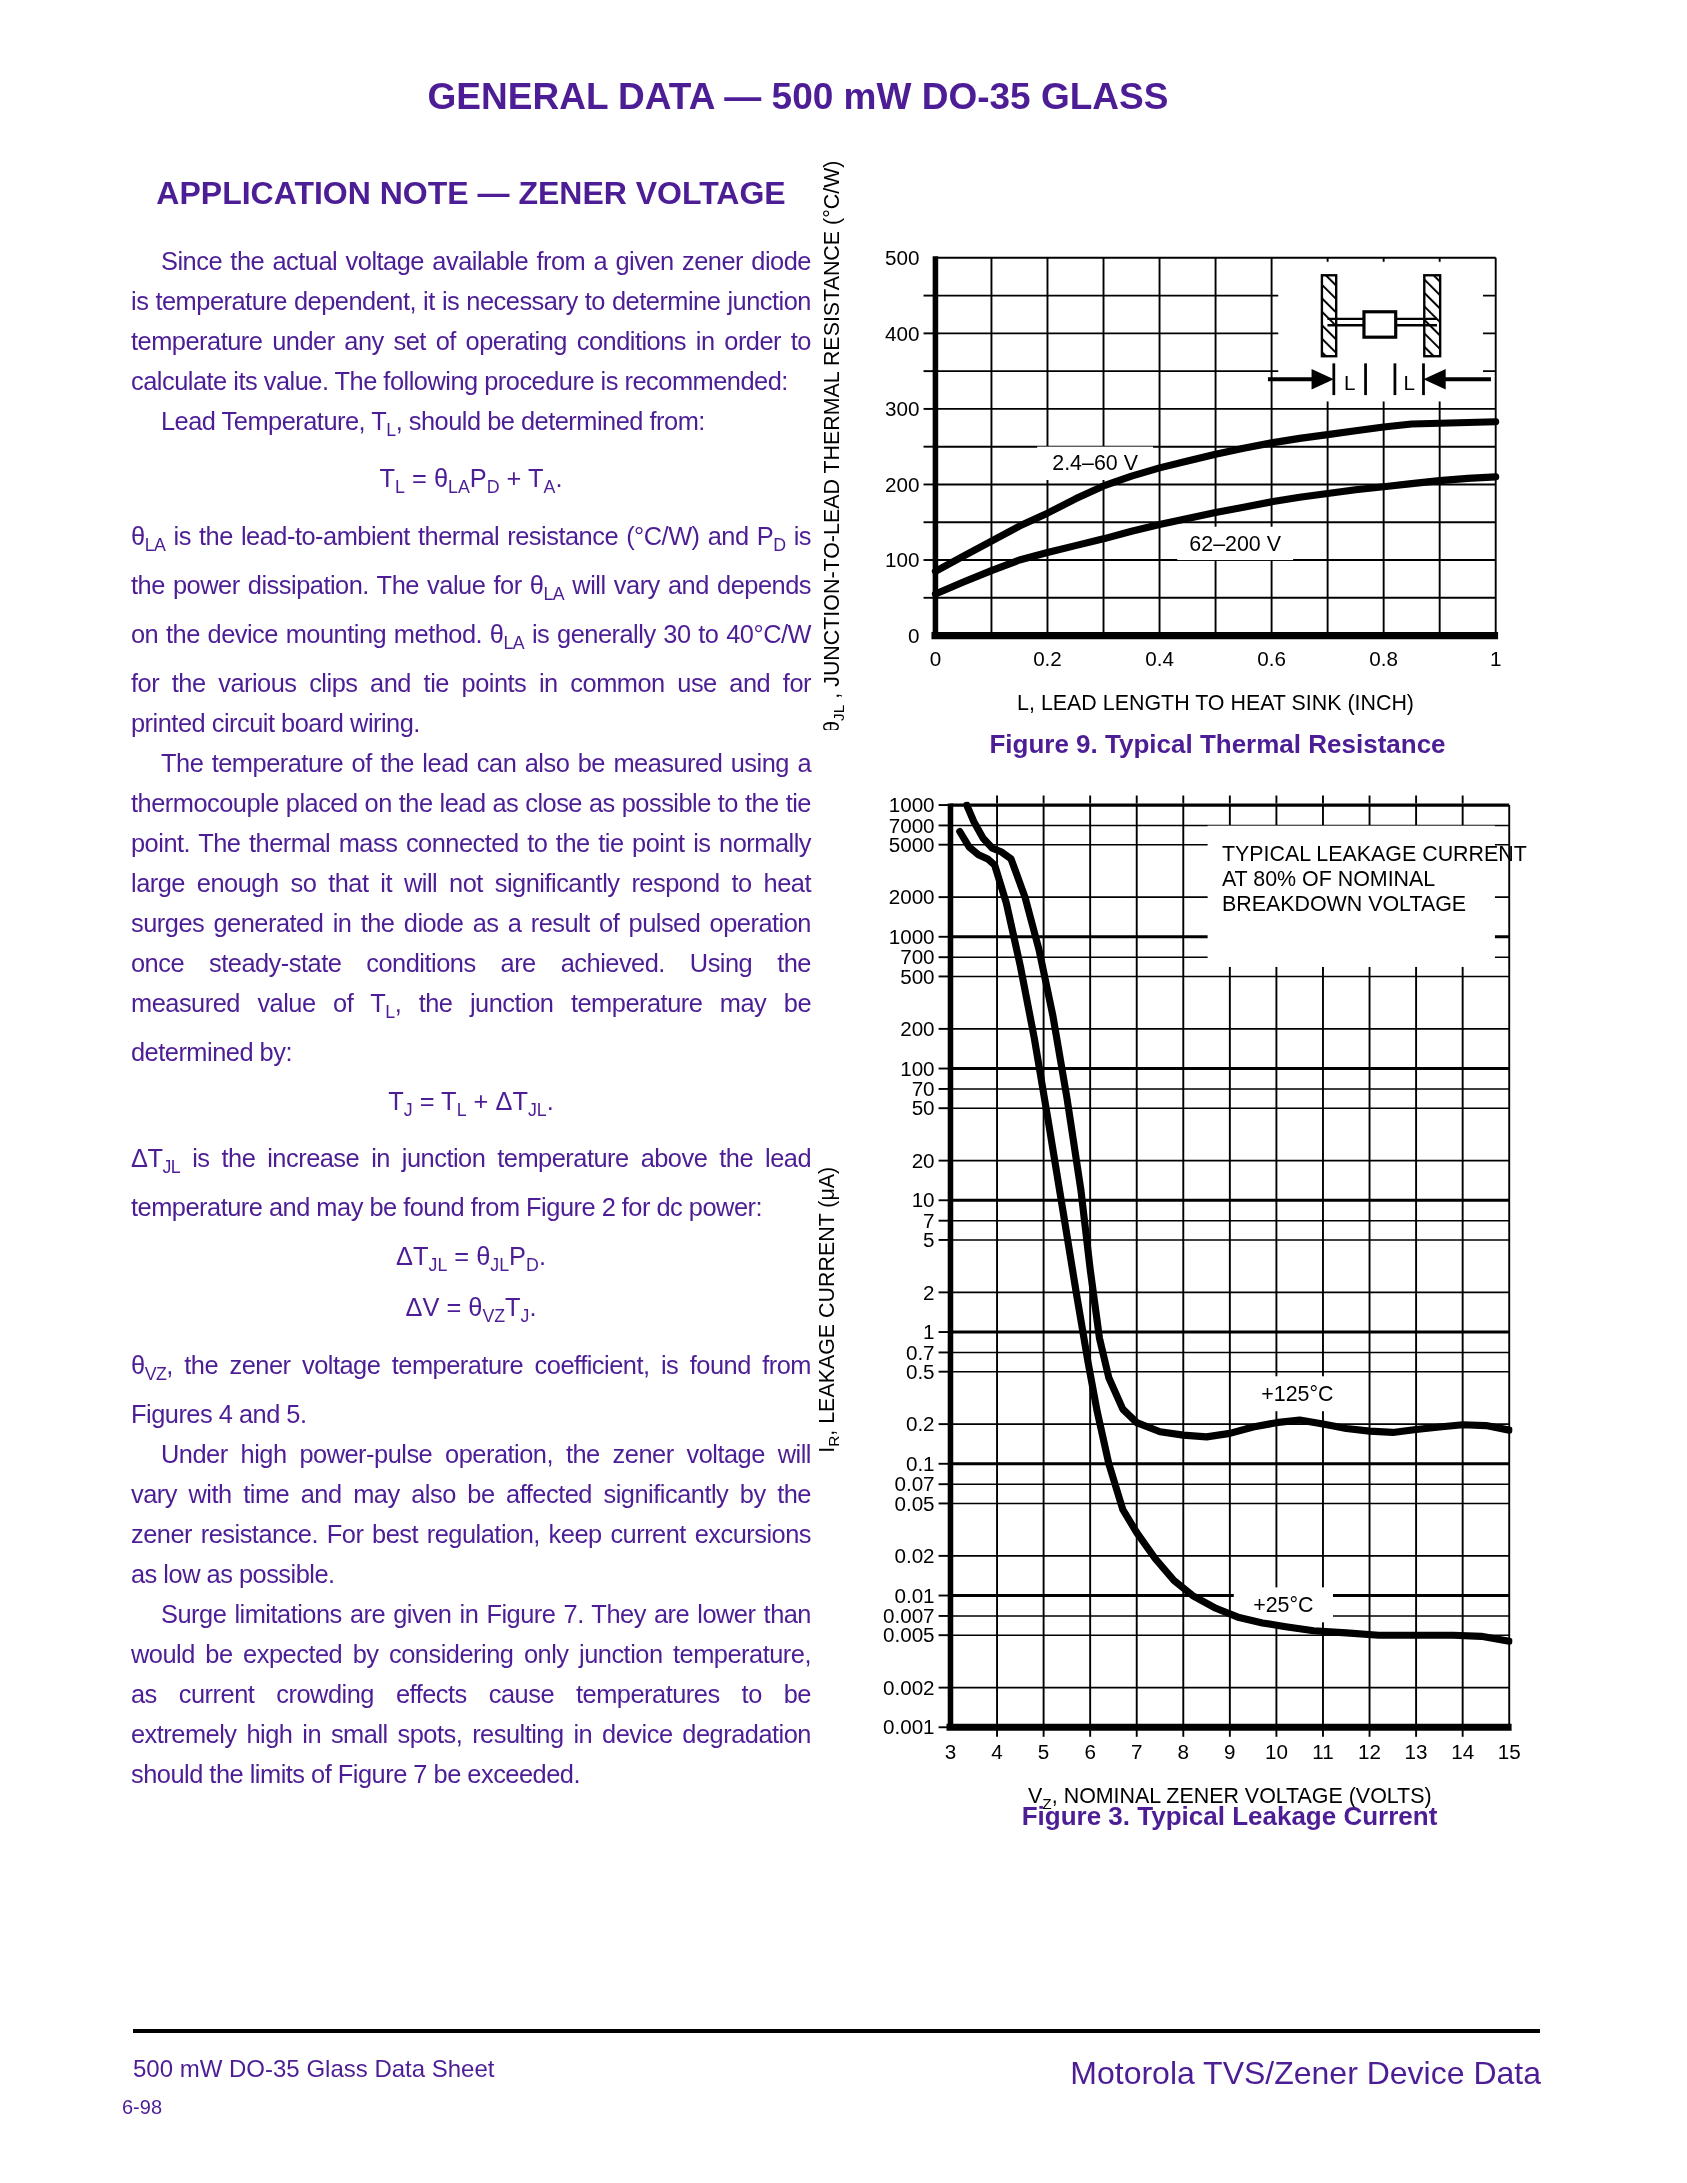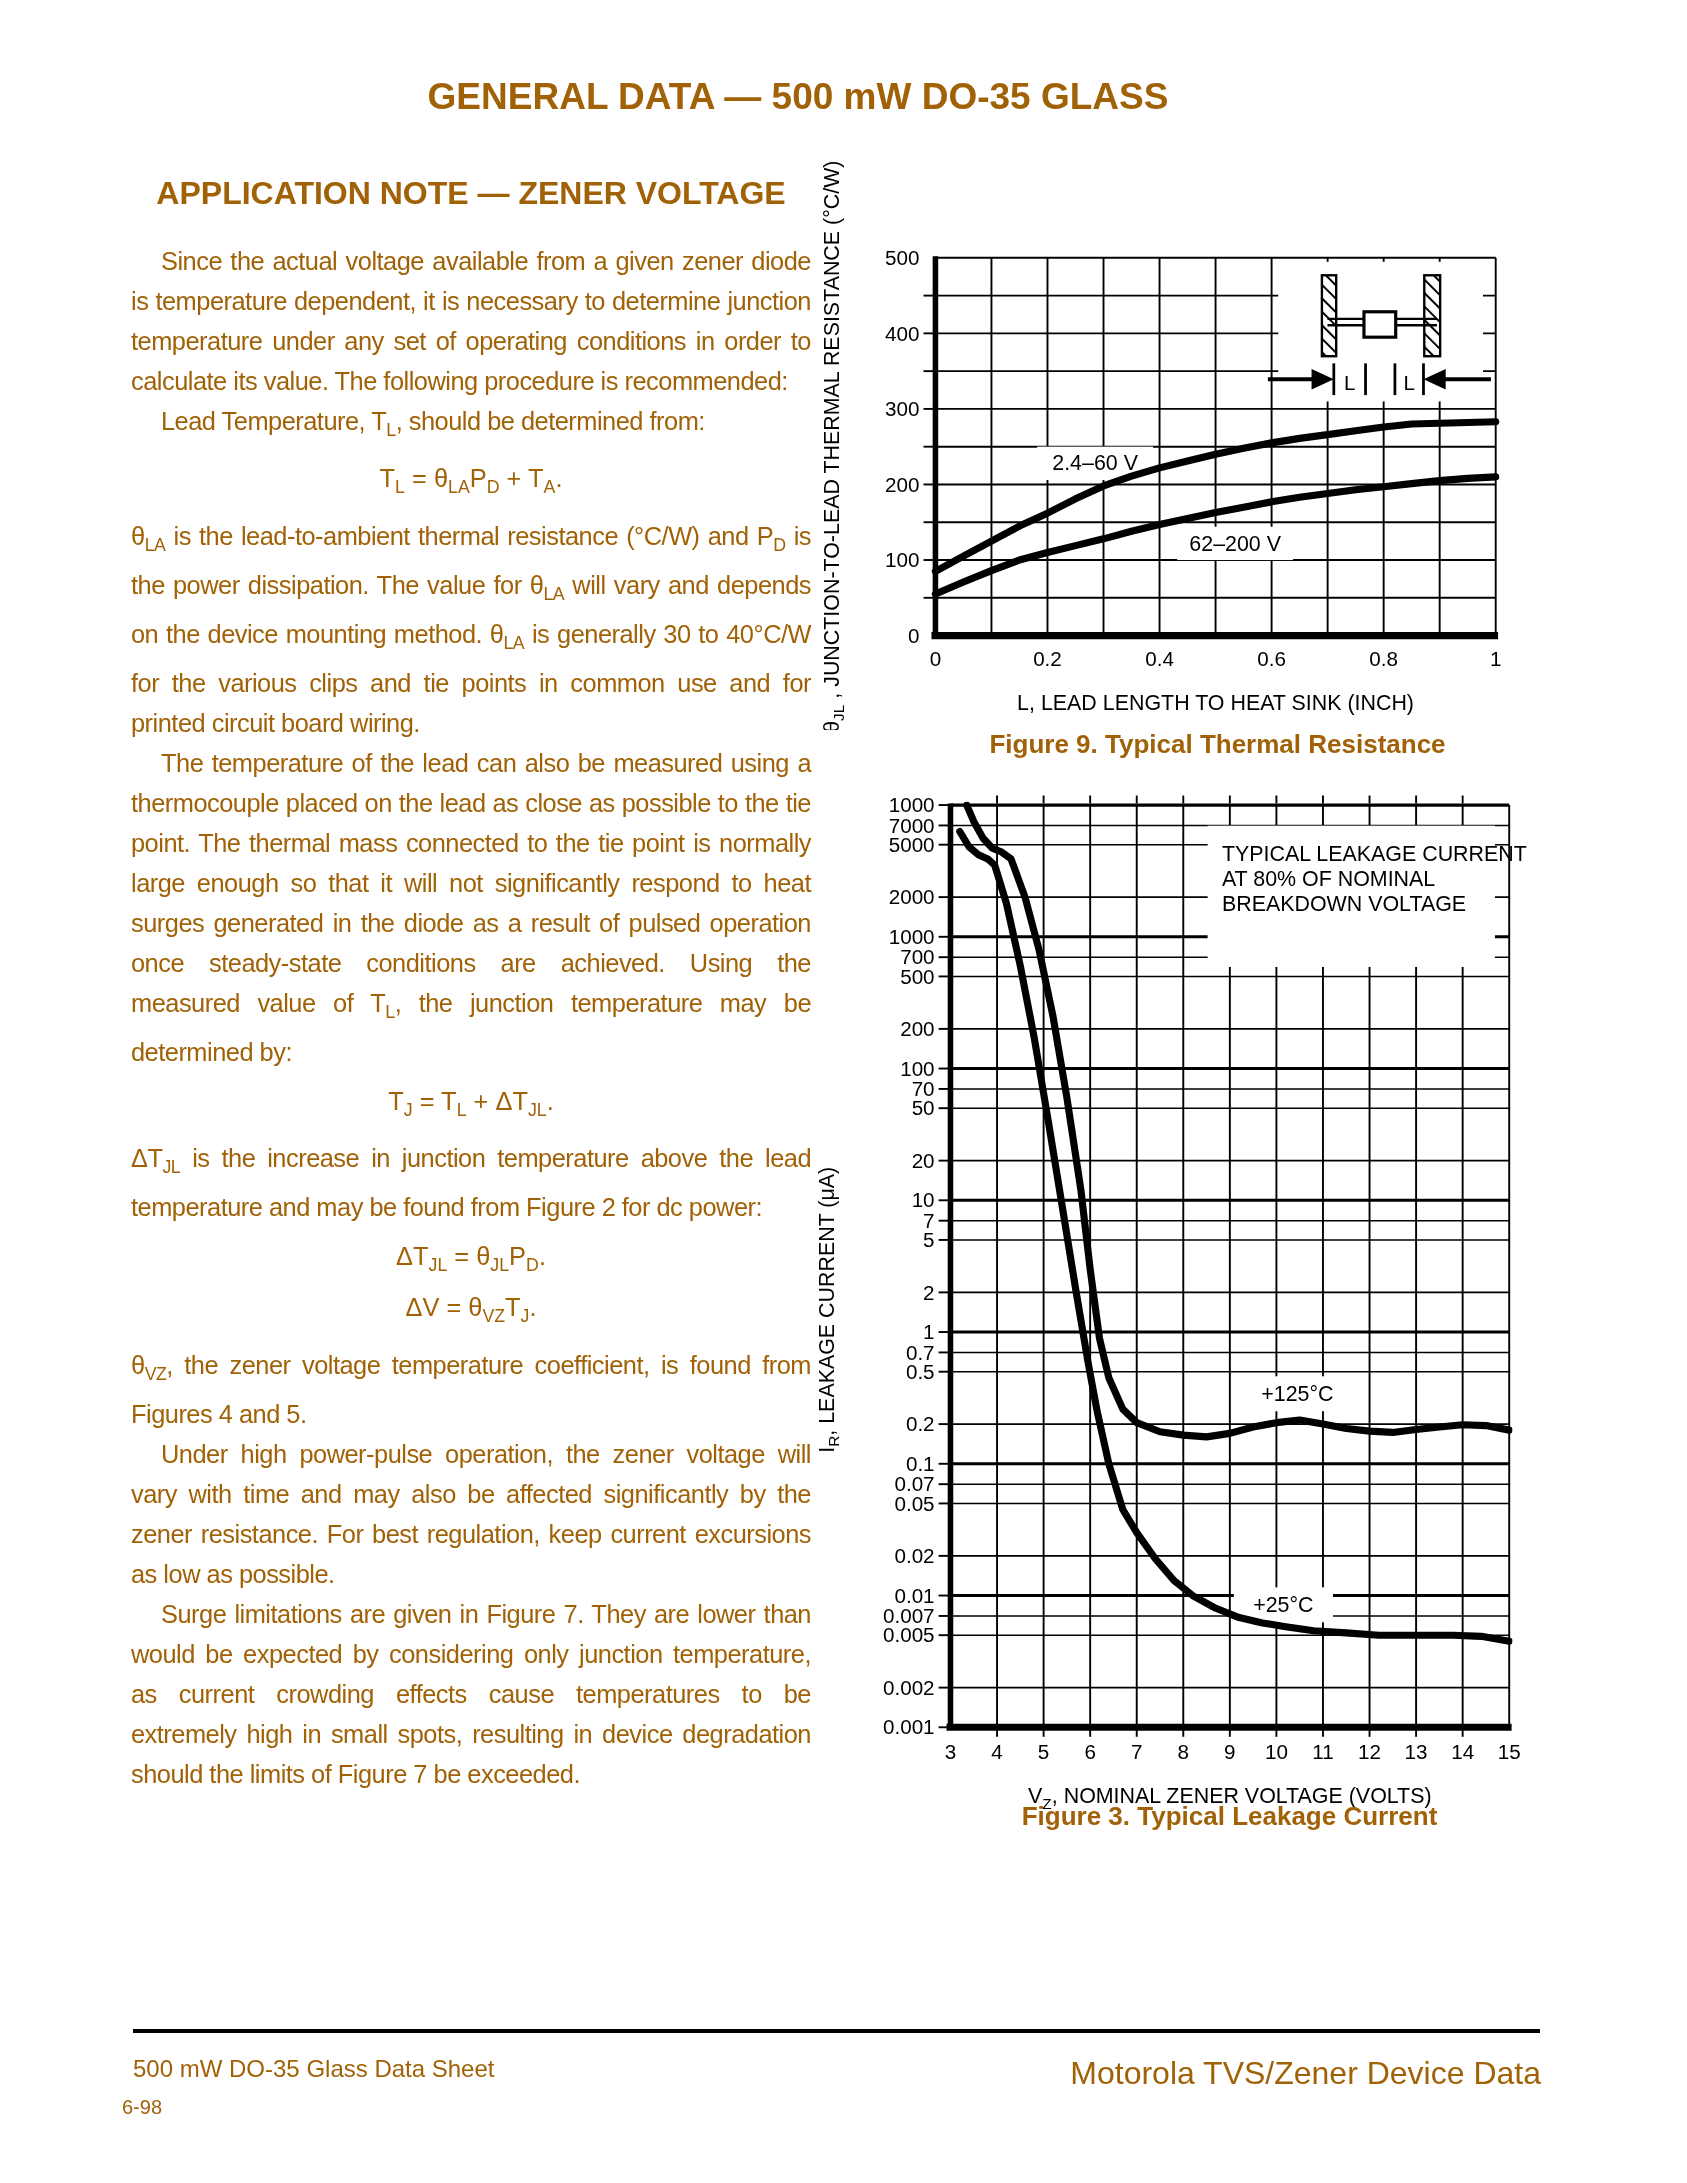--- a/index.html
+++ b/index.html
@@ -1,17 +1,17 @@
 <!DOCTYPE html>
 <html style="font-size:12.7px"><head>
 <meta charset="utf-8">
 <style>
   html,body{margin:0;padding:0;background:#e9e9e9;}
   .page{position:relative;width:1687px;height:2183px;background:#ffffff;
-        font-family:"Liberation Sans",sans-serif;color:#a16207;overflow:hidden;}
+        font-family:"Liberation Sans",sans-serif;color:#4c1d95;overflow:hidden;}
   .page-title{position:absolute;left:0;top:51px;width:1596px;text-align:center;
         font-size:37px;font-weight:bold;white-space:nowrap;}
   .left-col{position:absolute;left:131px;top:175px;width:680px;}
   .section-heading{text-align:center;font-size:32px;font-weight:bold;margin:0 0 29px 0;}
   .body-text{font-size:25.4px;line-height:40px;text-align:justify;letter-spacing:-0.5px;margin:0;}
   .body-text.indent{text-indent:30px;}
   .equation{font-size:25.4px;text-align:center;margin:14.3px 0 17.5px 0;}
   sub{font-size:70%;}
   .fig{position:absolute;margin:0;padding:0;}
   #fig2-wrap{left:810px;top:111px;width:877px;height:619px;}

